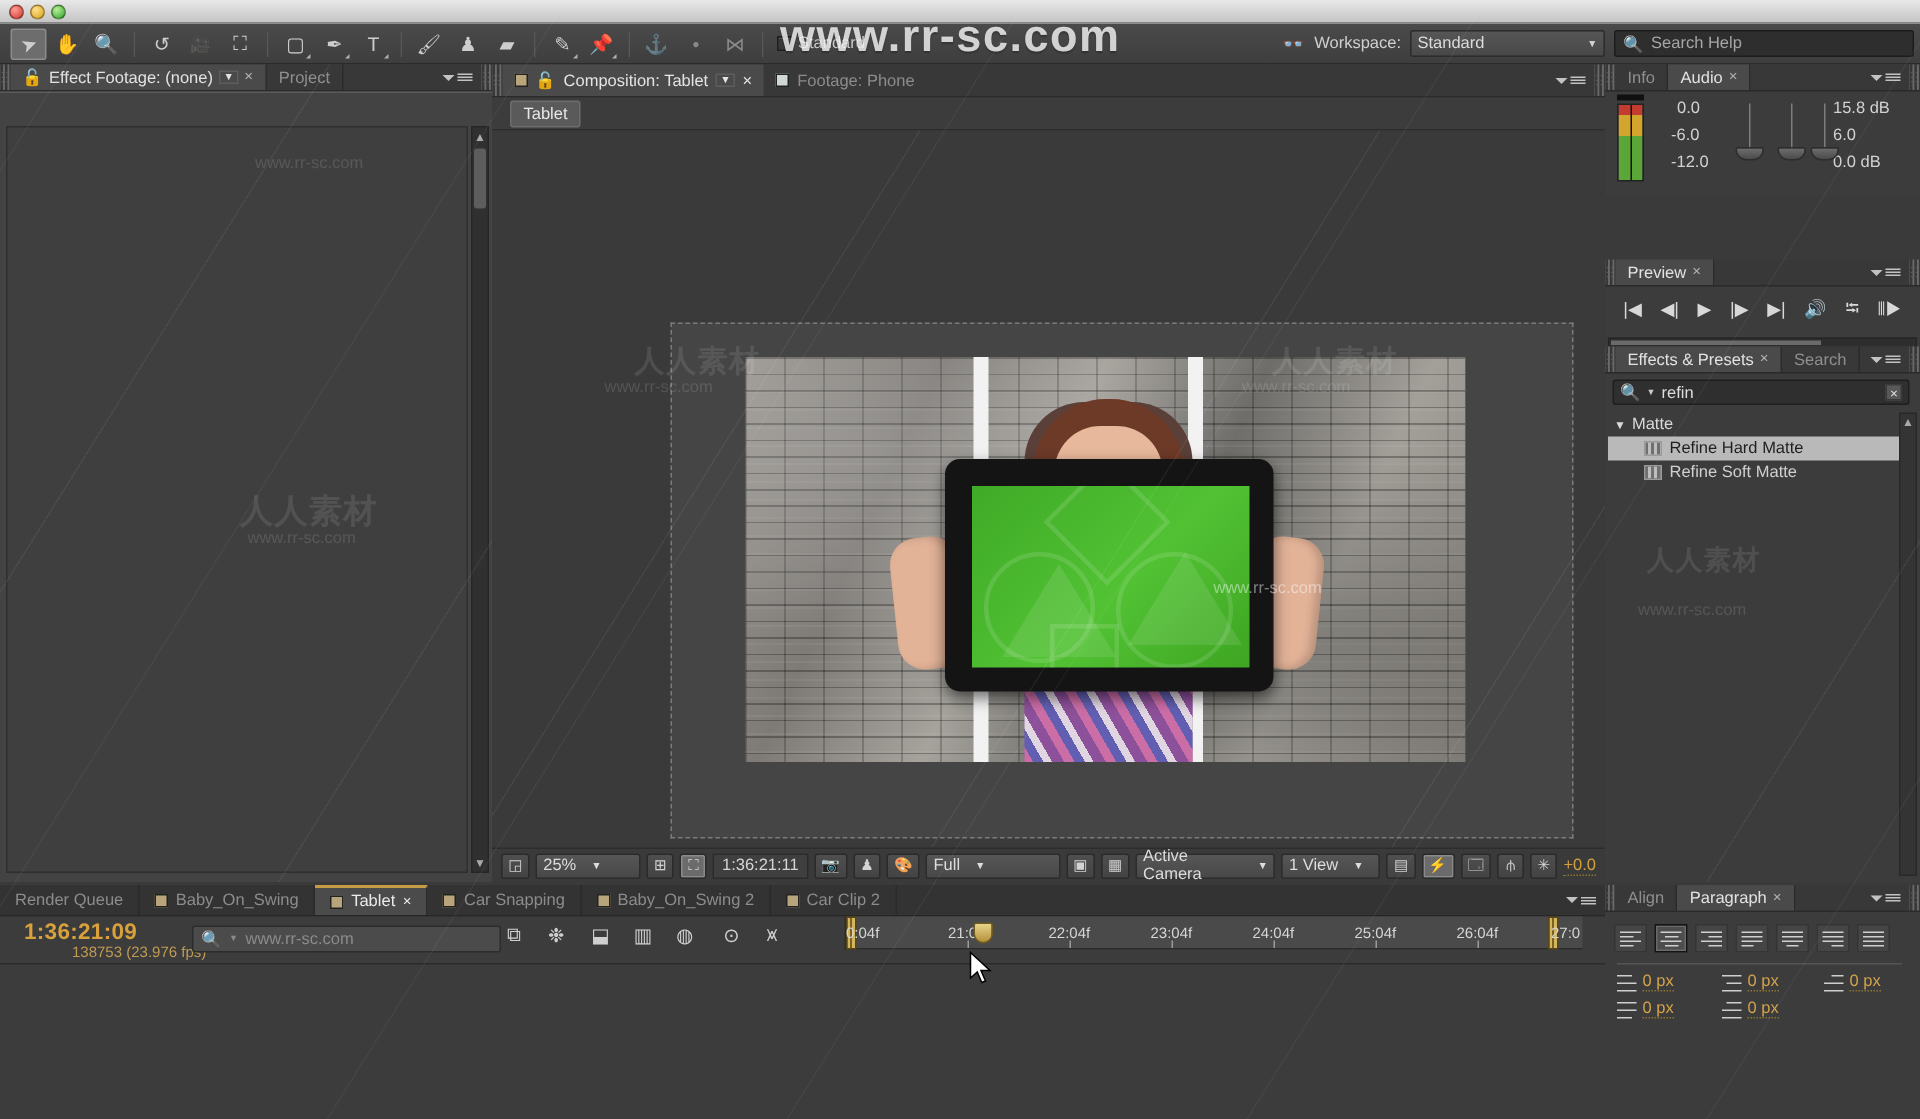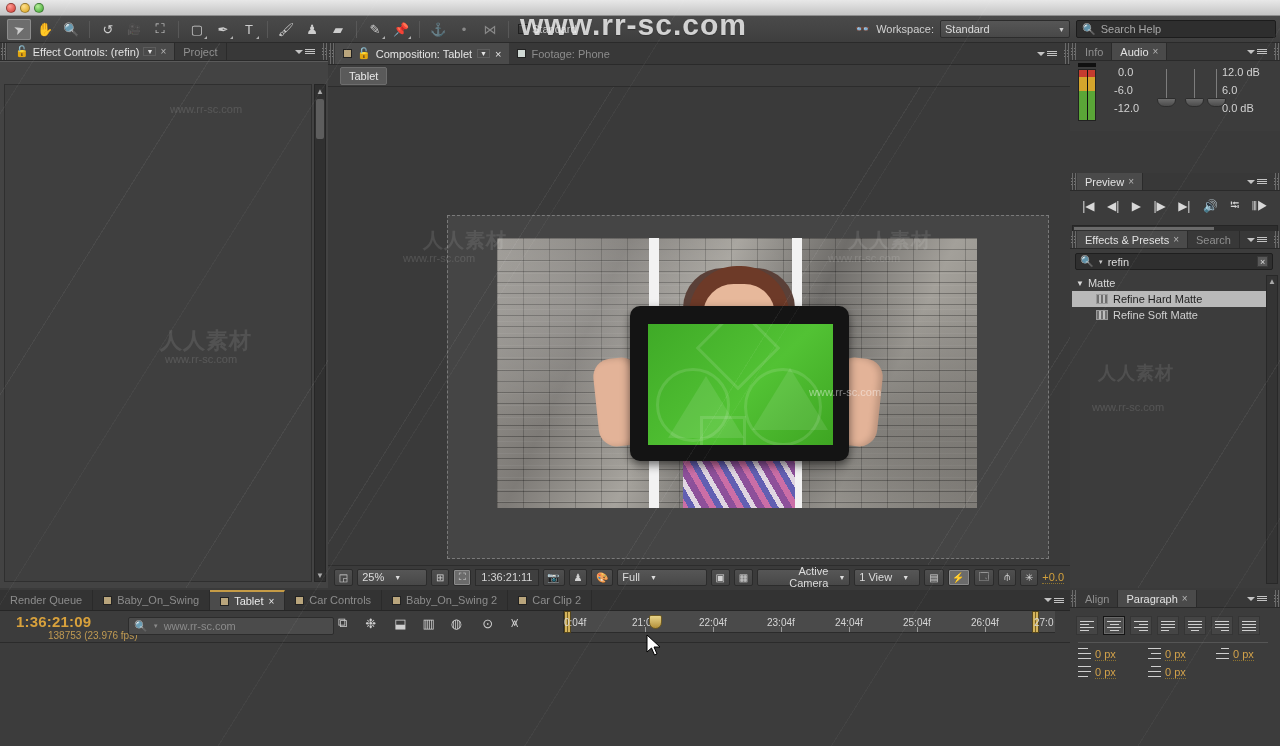--- a/index.html
+++ b/index.html
@@ -171,21 +171,21 @@
      background:#3a3a3a; border-top:1px solid #2c2c2c;
      display:flex; align-items:center; gap:4px; padding:0 6px;}
   .cb-btn { height:17px; min-width:18px; padding:0 4px; display:flex; align-items:center;
      justify-content:center; background:linear-gradient(#4f4f4f,#434343);
      border:1px solid #2b2b2b; border-radius:2px; color:#d3d3d3; font-size:10px;}
   .cb-btn.on { background:#6b6b6b; box-shadow:inset 0 0 0 1px #8b8b8b; }
   .cb-field { height:17px; padding:0 5px; display:flex; align-items:center;
      background:#3f3f3f; border:1px solid #2b2b2b; color:#d5d5d5; }
   .cb-dd { height:17px; padding:0 4px; display:flex; align-items:center; gap:10px;
      background:linear-gradient(#565656,#484848); border:1px solid #2c2c2c;
-     border-radius:2px; color:#ddd;text-align:right;}
+     border-radius:2px; color:#ddd;}
   .cb-dd .arw { font-size:7px; }
 
   
   #rightCol { position:absolute; left:1070px; top:43px; width:210px; height:545px; }
   #audioPanel { position:absolute; left:0; top:0; width:210px; height:88px; background:#3c3c3c;}
   .vumeter { position:absolute; left:8px; top:26px; width:18px; height:52px;
      background:linear-gradient(#c43c2f 0 14%, #d4a52c 14% 42%, #5aa637 42% 100%);
      border:1px solid #222; }
   .vumeter .needle { position:absolute; left:50%; top:0; bottom:0; width:1px; background:#111;}
   .vubar { position:absolute; left:8px; top:20px; width:18px; height:4px; background:#101010;}
@@ -251,21 +251,21 @@
      border-radius:2px 2px 7px 7px; }
 
   
   #paraPanel { position:absolute; left:1070px; top:590px; width:210px; height:156px;
      background:#3c3c3c;}
   .paraRow { position:absolute; left:6px; display:flex; gap:5px; }
   .alignbtn { width:22px; height:19px; background:#454545; border:1px solid #353535;
      display:flex; flex-direction:column; align-items:center; justify-content:center; gap:2px;}
   .alignbtn.sel { border:1px solid #141414; background:#4d4d4d; box-shadow:inset 0 0 0 1px #6a6a6a;}
   .alignbtn i { display:block; height:1px; background:#d0d0d0; }
-  .indentrow { position:absolute; display:flex; align-items:flex-start; gap:4px; color:#d2a24a; }
+  .indentrow { position:absolute; display:flex; align-items:flex-end; gap:4px; color:#d2a24a; }
   .indentval { color:#d2a24a; font-size:11px; border-bottom:1px dotted #8d7330;}
   .indicon { width:13px; height:11px; display:flex; flex-direction:column;
      justify-content:space-between; }
   .indicon i { height:1px; background:#cfcfcf; }
 
   
   .wm { position:absolute; pointer-events:none; color:rgba(255,255,255,.18);
      font-size:26px; font-weight:bold; letter-spacing:1px; }
   .wm-diag { position:absolute; inset:0; pointer-events:none; opacity:.10;
      background:repeating-linear-gradient(-58deg, transparent 0 120px,
@@ -334,21 +334,21 @@
     </div>
   </div>
 
   <div class="panel" id="effectControls">
     <div class="ptabs">
       <div class="grip">
           <div class="gripdots"></div>
         </div>
       <div class="ptab active">
         <span>🔓</span>
-        <span>Effect Controls: (refin)</span>
+        <span>Effect Footage: (none)</span>
         <span class="arw" style="font-size:7px;border:1px solid #5d5d5d;padding:0 2px">▼</span>
         <span class="x">×</span>
       </div>
       <div class="ptab">
         <span>Project</span>
       </div>
       <div class="pmenu">
         <span class="tri"></span>
         <span class="lines">
             <i></i>
@@ -508,21 +508,21 @@
             <div class="gripdots"></div>
           </div>
       </div>
       <div class="vubar"></div>
       <div class="vumeter">
           <div class="needle"></div>
         </div>
       <div class="audlabel" style="left:48px;top:23px">0.0</div>
       <div class="audlabel" style="left:44px;top:41px">-6.0</div>
       <div class="audlabel" style="left:44px;top:59px">-12.0</div>
-      <div class="audlabel" style="left:152px;top:23px">12.0 dB</div>
+      <div class="audlabel" style="left:152px;top:23px">15.8 dB</div>
       <div class="audlabel" style="left:152px;top:41px">6.0</div>
       <div class="audlabel" style="left:152px;top:59px">0.0 dB</div>
       <div class="audslider" style="left:96px"></div>
       <div class="audknob" style="left:87px"></div>
       <div class="audslider" style="left:124px"></div>
       <div class="audknob" style="left:115px"></div>
       <div class="audslider" style="left:146px"></div>
       <div class="audknob" style="left:137px"></div>
     </div>
 
@@ -624,21 +624,21 @@
         <span class="swatch" style="background:#b9a57c"></span>
         <span>Baby_On_Swing</span>
       </div>
       <div class="tltab active">
         <span class="swatch" style="background:#b9a57c"></span>
         <span>Tablet</span>
         <span style="font-size:10px">×</span>
       </div>
       <div class="tltab">
         <span class="swatch" style="background:#b9a57c"></span>
-        <span>Car Controls</span>
+        <span>Car Snapping</span>
       </div>
       <div class="tltab">
         <span class="swatch" style="background:#b9a57c"></span>
         <span>Baby_On_Swing 2</span>
       </div>
       <div class="tltab">
         <span class="swatch" style="background:#b9a57c"></span>
         <span>Car Clip 2</span>
       </div>
       <div class="pmenu">

